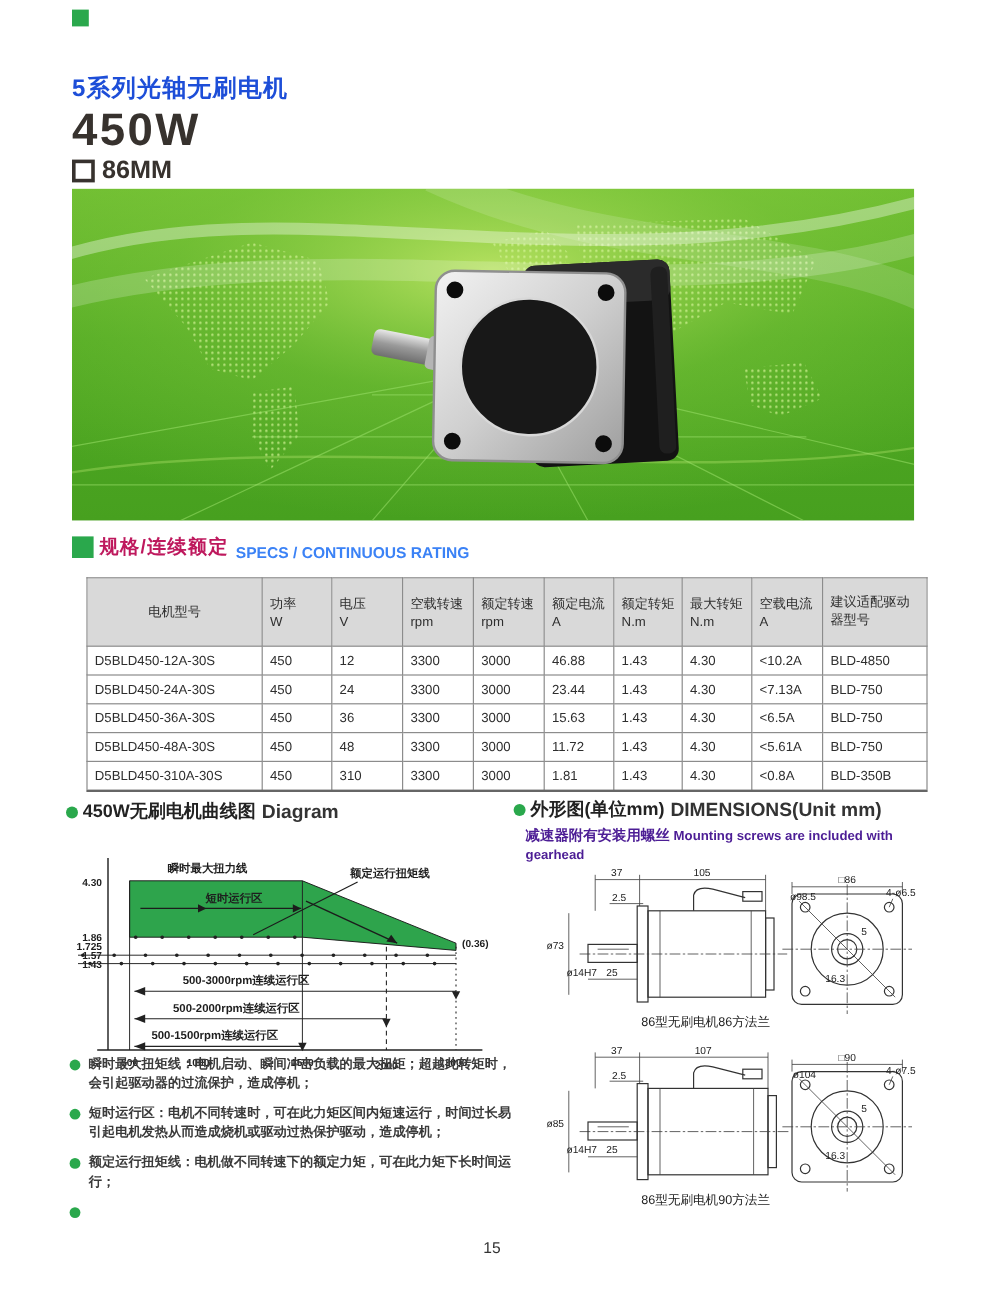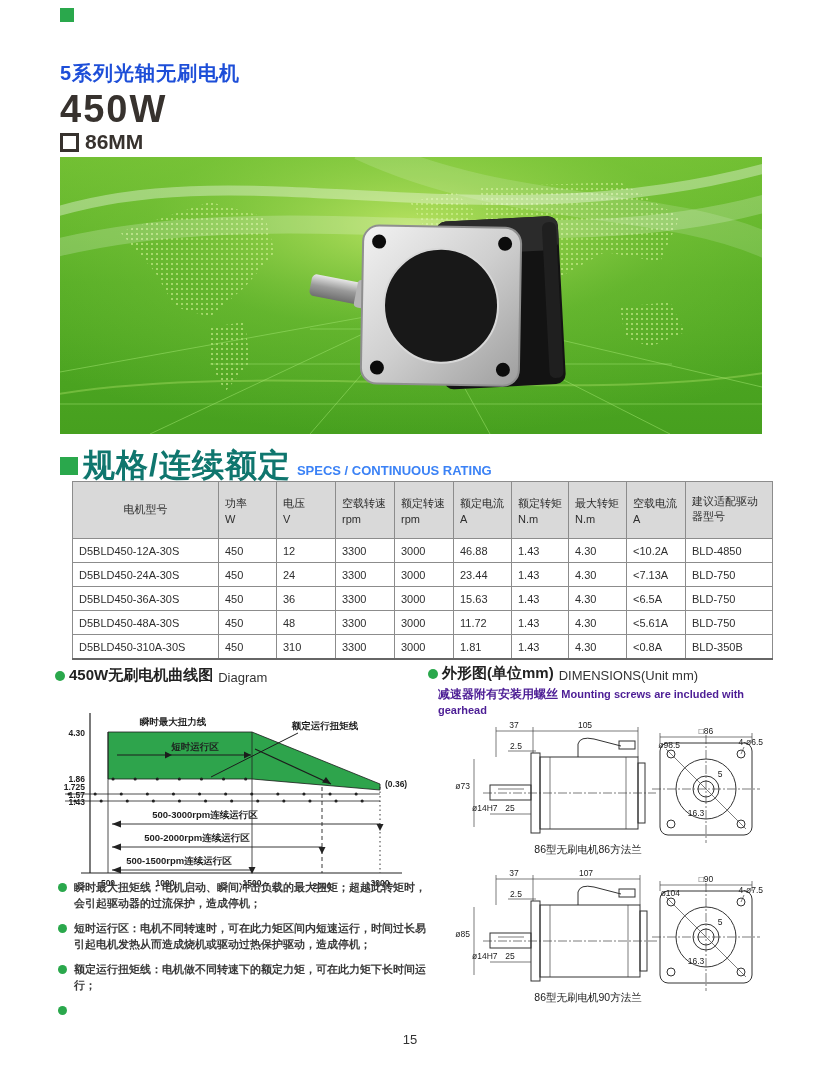--- a/index.html
+++ b/index.html
@@ -13,38 +13,38 @@
   .frame-title{position:absolute;left:60px;top:130px;font-size:21px;font-weight:bold;color:#37322e;display:flex;align-items:center;}
   .frame-box{display:inline-block;width:13px;height:13px;border:3px solid #37322e;margin-right:6px;}
 
   
   .banner{position:absolute;left:60px;top:157px;width:702px;height:277px;overflow:hidden;}
   .banner svg{display:block;}
 
   
   .section-head{position:absolute;left:60px;top:444px;display:flex;align-items:center;}
   .section-sq{width:18px;height:18px;background:#2aa84c;margin-right:5px;}
-  .section-cn{font-size:32px;font-weight:900;color:#0f766e;letter-spacing:1px;}
+  .section-cn{font-size:16px;font-weight:900;color:#be185d;letter-spacing:1px;}
   .section-en{font-size:13px;font-weight:bold;color:#3b82f6;margin-left:6px;margin-top:9px;}
 
   
   table.spec{position:absolute;left:72px;top:481px;width:700px;border-collapse:collapse;font-size:11px;table-layout:fixed;}
   table.spec th,table.spec td{border:1px solid #8c8c8c;padding:2px 6px;text-align:left;color:#2e2e2e;overflow:hidden;}
   table.spec thead th{background:#d9d9d9;height:52px;font-weight:normal;vertical-align:middle;}
   table.spec thead th:first-child{text-align:center;}
   table.spec tbody td{height:19px;}
   table.spec{border-bottom:2px solid #666;}
   .h-unit{margin-top:2px;}
 
   
   .diagram{position:absolute;left:55px;top:666px;width:352px;}
   .mini-title{display:flex;align-items:center;}
   .green-dot{width:10px;height:10px;border-radius:50%;background:#2aa84c;margin-right:4px;flex:0 0 auto;}
   .mini-cn{font-size:15px;font-weight:900;color:#222;}
-  .mini-en{font-size:13px;font-weight:normal;color:#333;margin-left:5px;margin-top:3px;}
+  .mini-en{font-size:16px;font-weight:bold;color:#333;margin-left:5px;margin-top:3px;}
   .diagram svg{display:block;margin-top:2px;}
   .dia-label{font-size:9.5px;font-weight:bold;fill:#1e1e1e;}
   .dia-tick{font-size:8.5px;font-weight:bold;fill:#1e1e1e;}
 
   
   .dims{position:absolute;left:428px;top:664px;width:336px;}
   .dims-note{font-size:12px;font-weight:bold;color:#4c1d95;margin:3px 0 2px 10px;}
   .dims-note .en{font-size:11px;}
   .dims svg{display:block;}
   .dim-text{font-size:8.5px;fill:#222;}

